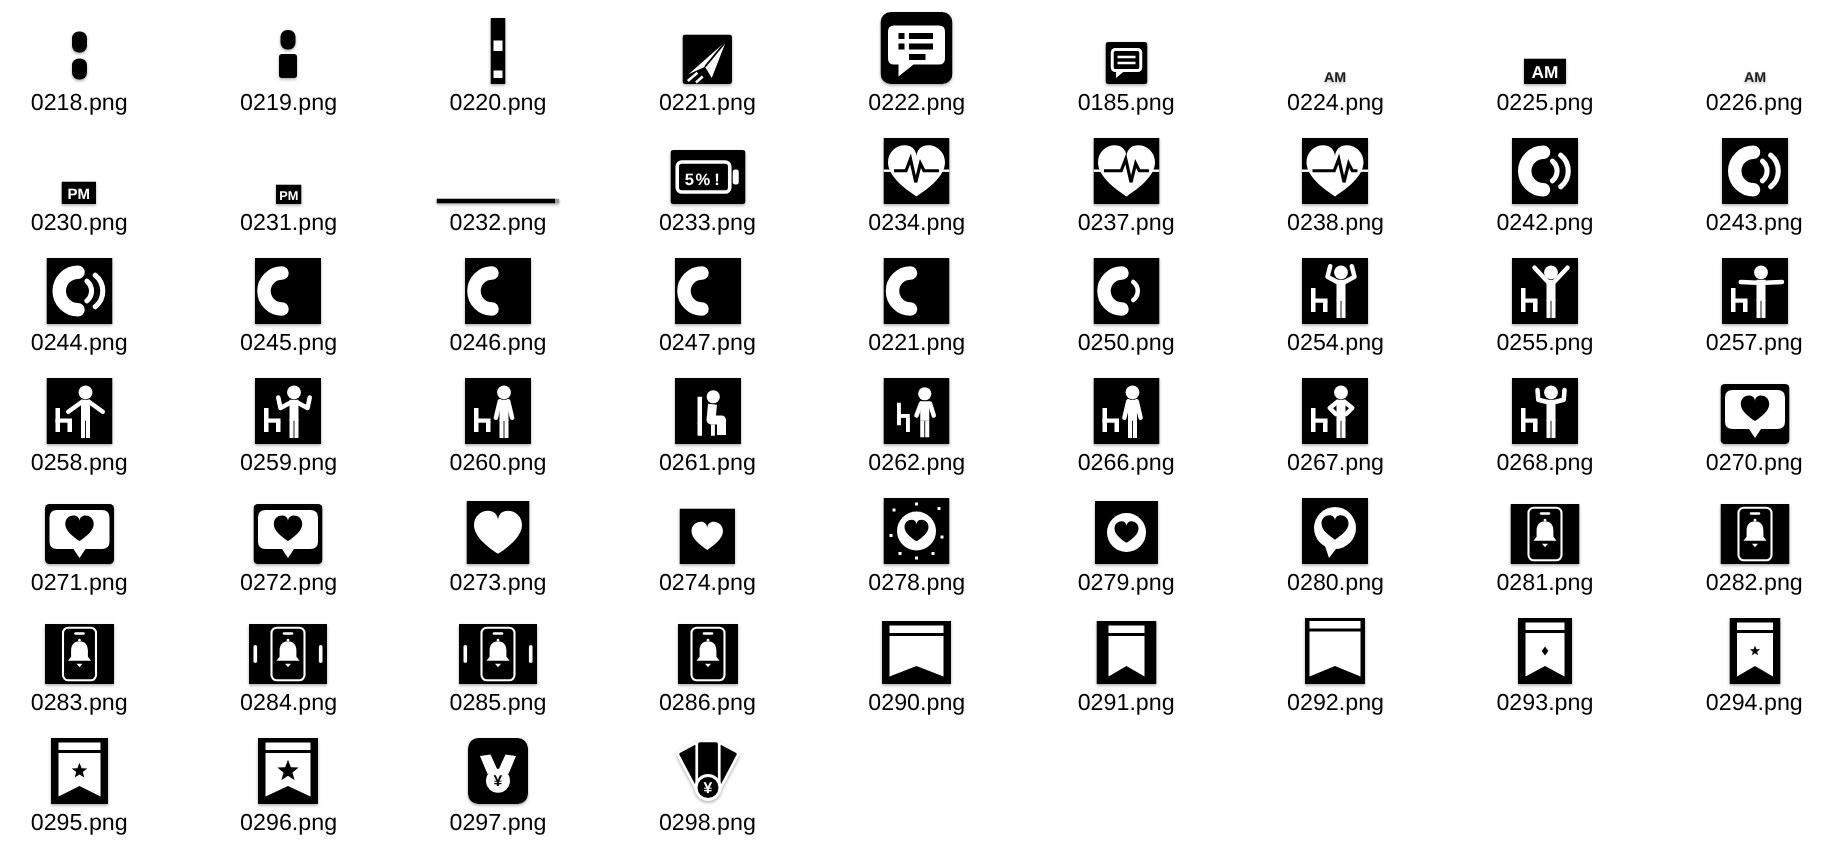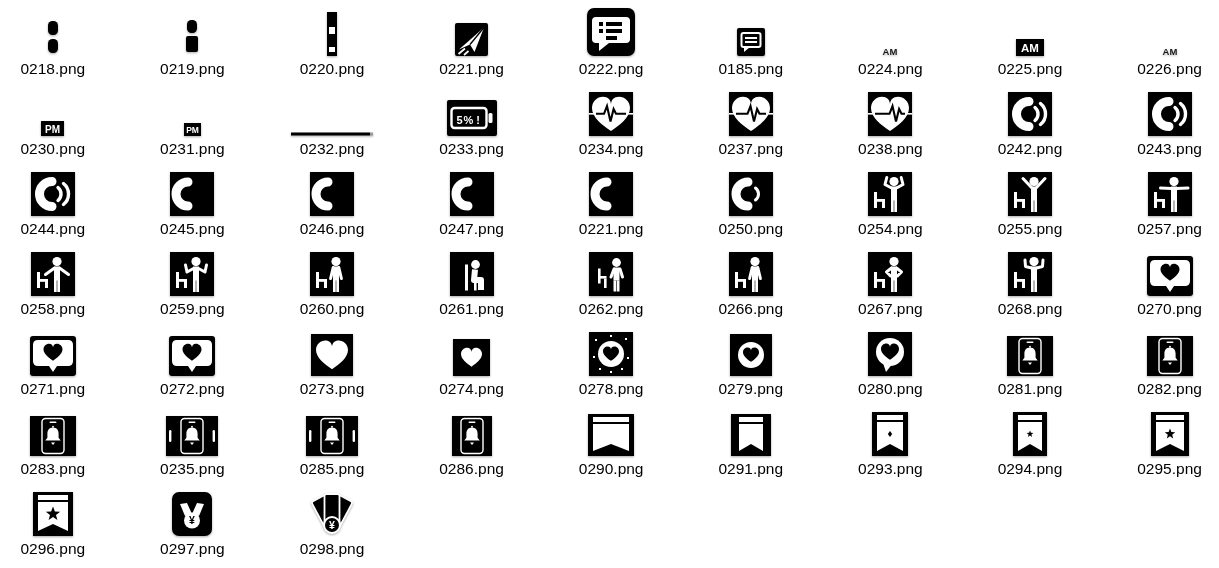--- a/index.html
+++ b/index.html
@@ -586,21 +586,21 @@
           <rect width="52" height="40" fill="#000"></rect>
           <rect x="15" y="2.5" width="22" height="35" rx="3.5" fill="none" stroke="#fff" stroke-width="1.4"></rect>
           <rect x="22.5" y="5.5" width="7" height="1.6" rx="0.8" fill="#fff"></rect>
           <path d="M26 11.5 c-3.8 0 -5.6 2.8 -5.6 6.2 l0 4.1 -2.1 2.7 15.4 0 -2.1 -2.7 0 -4.1 c0 -3.4 -1.8 -6.2 -5.6 -6.2 z" fill="#fff"></path>
           <rect x="25.1" y="9.8" width="1.8" height="2" rx="0.9" fill="#fff"></rect>
           <path d="M24 26.5 l4 0 -2 2.4 z" fill="#fff"></path>
           <rect x="3" y="14" width="2.4" height="12" rx="1.2" fill="#fff"></rect>
           <rect x="46.6" y="14" width="2.4" height="12" rx="1.2" fill="#fff"></rect>
         </svg>
       </div>
-      <div class="label">0235.png</div>
+      <div class="label">0284.png</div>
     </div>
     <div class="cell">
       <div class="icon-box">
         <svg width="52" height="40" viewBox="0 0 52 40" xmlns="http://www.w3.org/2000/svg">
           <rect width="52" height="40" fill="#000"></rect>
           <rect x="15" y="2.5" width="22" height="35" rx="3.5" fill="none" stroke="#fff" stroke-width="1.4"></rect>
           <rect x="22.5" y="5.5" width="7" height="1.6" rx="0.8" fill="#fff"></rect>
           <path d="M26 11.5 c-3.8 0 -5.6 2.8 -5.6 6.2 l0 4.1 -2.1 2.7 15.4 0 -2.1 -2.7 0 -4.1 c0 -3.4 -1.8 -6.2 -5.6 -6.2 z" fill="#fff"></path>
           <rect x="25.1" y="9.8" width="1.8" height="2" rx="0.9" fill="#fff"></rect>
           <path d="M24 26.5 l4 0 -2 2.4 z" fill="#fff"></path>
@@ -635,20 +635,30 @@
     </div>
     <div class="cell">
       <div class="icon-box">
         <svg width="40" height="42" viewBox="0 0 40 42" xmlns="http://www.w3.org/2000/svg">
           <rect width="40" height="42" fill="#000"></rect>
           <rect x="8" y="3" width="24" height="5" fill="#fff"></rect>
           <polygon points="8,10 32,10 32,37 20,30 8,37" fill="#fff"></polygon>
         </svg>
       </div>
       <div class="label">0291.png</div>
+    </div>
+    <div class="cell">
+      <div class="icon-box">
+        <svg width="40" height="44" viewBox="0 0 40 44" xmlns="http://www.w3.org/2000/svg">
+          <rect width="40" height="44" fill="#000"></rect>
+          <rect x="3" y="2" width="34" height="5" fill="#fff"></rect>
+          <polygon points="3,9 37,9 37,39 20,32 3,39" fill="#fff"></polygon>
+        </svg>
+      </div>
+      <div class="label">0292.png</div>
     </div>
     <div class="cell">
       <div class="icon-box">
         <svg width="36" height="44" viewBox="0 0 36 44" xmlns="http://www.w3.org/2000/svg">
           <rect width="36" height="44" fill="#000"></rect>
           <rect x="5" y="3" width="26" height="5" fill="#fff"></rect>
           <polygon points="5,10 31,10 31,39 18,32 5,39" fill="#fff"></polygon>
           <polygon points="18,19 20.2,22 18,25 15.8,22" fill="#000"></polygon>
         </svg>
       </div>

